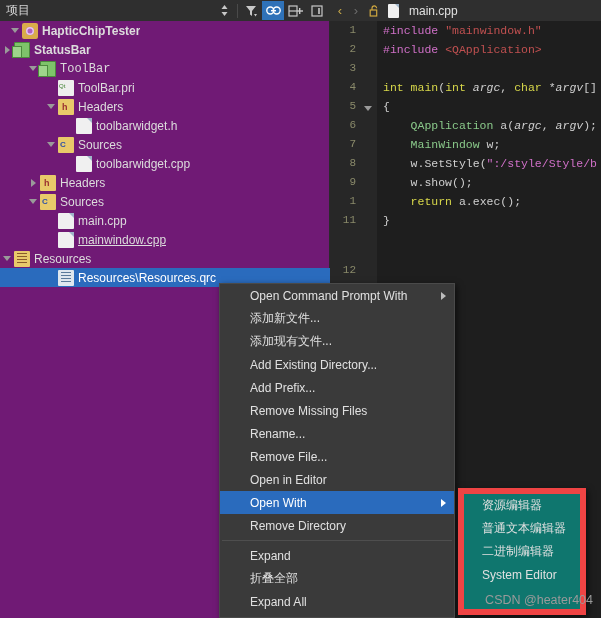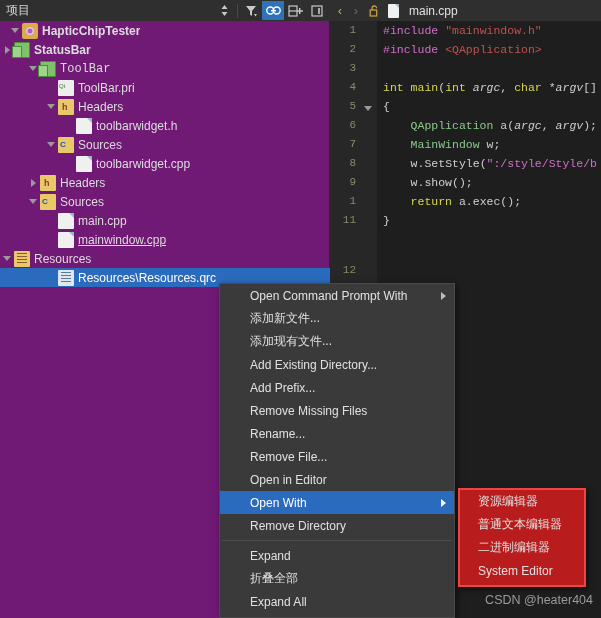--- a/index.html
+++ b/index.html
@@ -214,23 +214,23 @@
     position:absolute; right:8px; top:50%; transform:translateY(-50%);
     width:0;height:0;border-top:4px solid transparent;
     border-bottom:4px solid transparent;border-left:5px solid #bdbdbd;
   }
   .mi.highlight .submark { border-left-color:#ffffff; }
   .msep { height:1px; background:#4e4e4e; margin:3px 2px; }
 
   
   #sub-menu {
     position:absolute; left:458px; top:488px;
-    width:128px; height:99px;
-    background:#b91c1c;
-    border:2px solid #ef4444;
+    width:128px; height:127px;
+    background:#0f766e;
+    border:6px solid #ef4444;
     box-shadow:2px 2px 6px rgba(0,0,0,.55);
     z-index:50;
   }
   #sub-menu .mi { padding-left:18px; height:23px; }
 
   
   #watermark {
     position:absolute; right:8px; bottom:11px;
     color:#9a9a9a; font-size:12.5px;
     z-index:60; white-space:nowrap;

